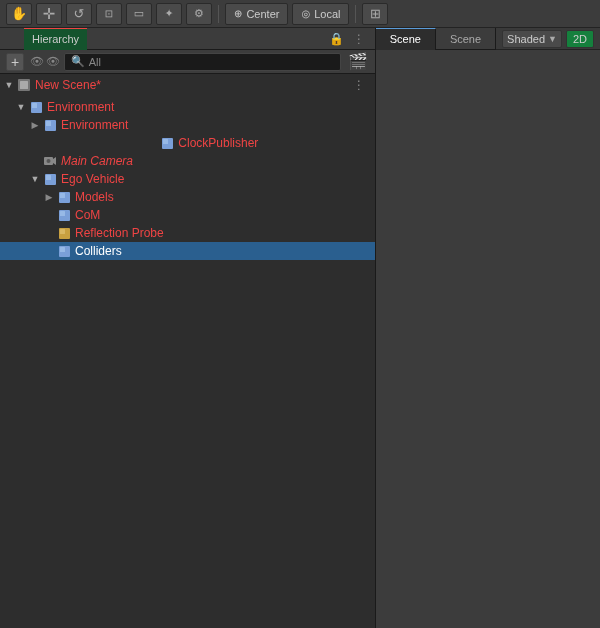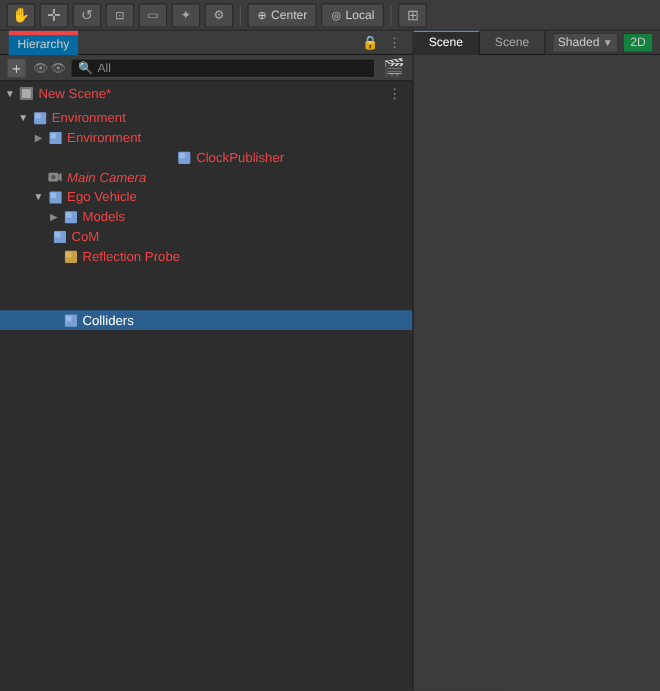--- a/index.html
+++ b/index.html
@@ -86,22 +86,23 @@
     .panel-tab {
       padding: 0 8px;
       height: 22px;
       display: flex;
       align-items: center;
       font-size: 11px;
       color: #ccc;
       cursor: pointer;
     }
     .panel-tab.active {
-      background: #0369a1;
-      border-top: 4px solid #ef4444;
+      background: #14532d;
+      border-top: 1px solid #ef4444;
+      margin-left: 16px;
     }
     .panel-header-icons {
       margin-left: auto;
       display: flex;
       align-items: center;
       gap: 4px;
     }
     .panel-icon {
       color: #888;
       font-size: 12px;
@@ -426,21 +427,21 @@
         <span class="tree-arrow">▶</span>
         <span class="tree-icon">
           <svg width="13" height="13" viewBox="0 0 13 13">
             <rect x="1" y="1" width="11" height="11" rx="1" fill="#7a9fd8"></rect>
             <rect x="2" y="2" width="5" height="5" rx="0.5" fill="#aaccf0" opacity="0.6"></rect>
           </svg>
         </span>
         <span class="tree-label">Models</span>
       </div>
 
-      <div class="tree-item" style="padding-left:32px;">
+      <div class="tree-item" style="padding-left:42px;">
         <span class="tree-arrow empty">▶</span>
         <span class="tree-icon">
           <svg width="13" height="13" viewBox="0 0 13 13">
             <rect x="1" y="1" width="11" height="11" rx="1" fill="#7a9fd8"></rect>
             <rect x="2" y="2" width="5" height="5" rx="0.5" fill="#aaccf0" opacity="0.6"></rect>
           </svg>
         </span>
         <span class="tree-label">CoM</span>
       </div>
 
@@ -448,21 +449,21 @@
         <span class="tree-arrow empty">▶</span>
         <span class="tree-icon">
           <svg width="13" height="13" viewBox="0 0 13 13">
             <rect x="1" y="1" width="11" height="11" rx="1" fill="#c8a040"></rect>
             <rect x="2" y="2" width="5" height="5" rx="0.5" fill="#e0c070" opacity="0.7"></rect>
           </svg>
         </span>
         <span class="tree-label">Reflection Probe</span>
       </div>
 
-      <div class="tree-item selected" style="padding-left:42px;margin-top:40px;">
+      <div class="tree-item selected" style="padding-left:42px;">
         <span class="tree-arrow empty">▶</span>
         <span class="tree-icon">
           <svg width="13" height="13" viewBox="0 0 13 13">
             <rect x="1" y="1" width="11" height="11" rx="1" fill="#7a9fd8"></rect>
             <rect x="2" y="2" width="5" height="5" rx="0.5" fill="#aaccf0" opacity="0.6"></rect>
           </svg>
         </span>
         <span class="tree-label">Colliders</span>
       </div>
 

